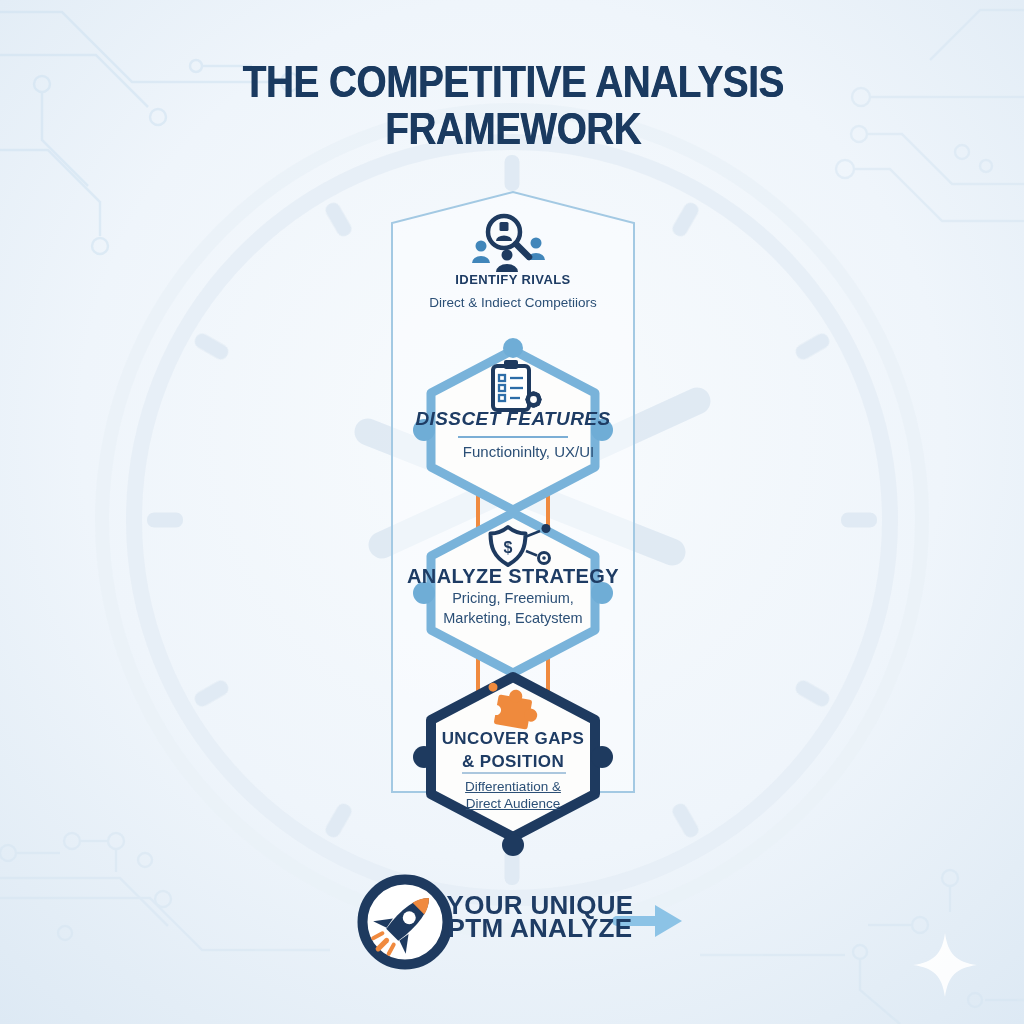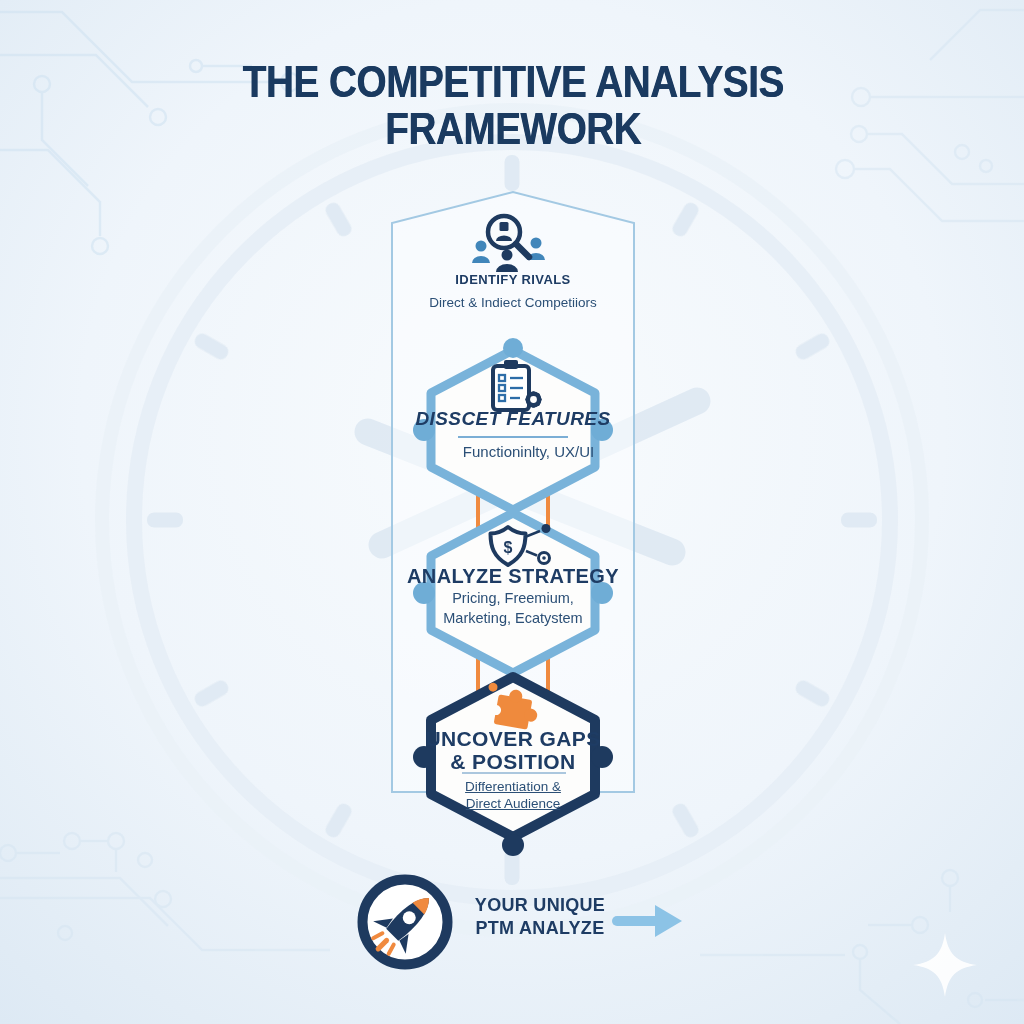--- a/index.html
+++ b/index.html
@@ -16,23 +16,23 @@
     text-shadow:0.6px 0 0 #1a3a60;
   }
   .step-title{font-weight:bold;letter-spacing:0.4px;}
   .step-sub{color:#2b4f76;}
   .t1{top:272px;font-size:13px;}
   .s1{top:295px;font-size:13.5px;}
   .t2{top:408px;font-size:19px;font-style:italic;}
   .s2{top:443px;font-size:15px;padding-left:31px;}
   .t3{top:565px;font-size:20px;}
   .s3{top:588px;font-size:14.5px;line-height:20px;}
-  .t4{top:727px;font-size:21px;line-height:23px;}
+  .t4{top:727px;font-size:17px;line-height:23px;}
   .s4{top:778px;font-size:13.5px;line-height:17px;text-decoration:underline;}
-  .footer-label{left:540px;top:894px;font-size:18px;line-height:23px;font-weight:bold;letter-spacing:0.3px;}
+  .footer-label{left:540px;top:894px;font-size:26px;line-height:23px;font-weight:bold;letter-spacing:0.3px;}
 </style>
 </head>
 <body>
 
 <div class="stage">
 
   <svg width="1024" height="1024" viewBox="0 0 1024 1024">
 
     <g stroke="#cfe2f1" stroke-width="2.5" fill="none" opacity="0.55">
       <path d="M0,12 H62 L132,82 H278"></path>

